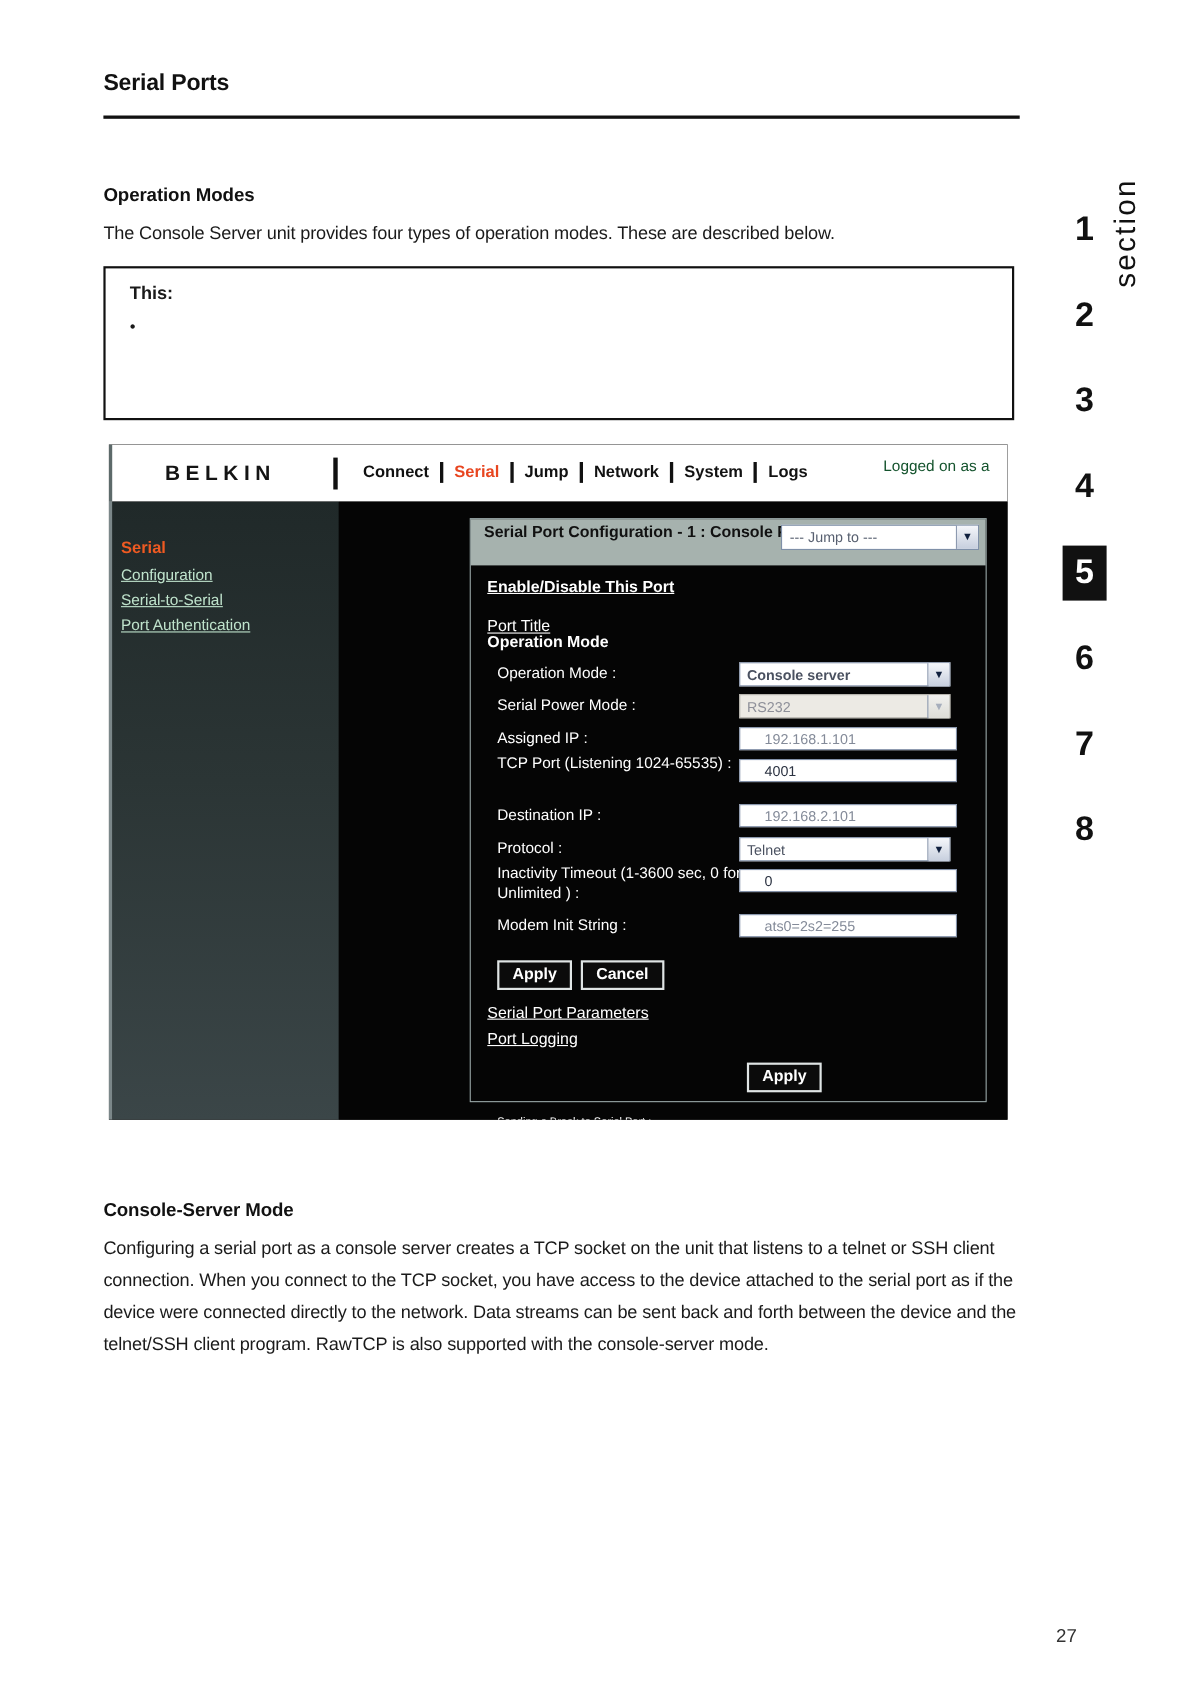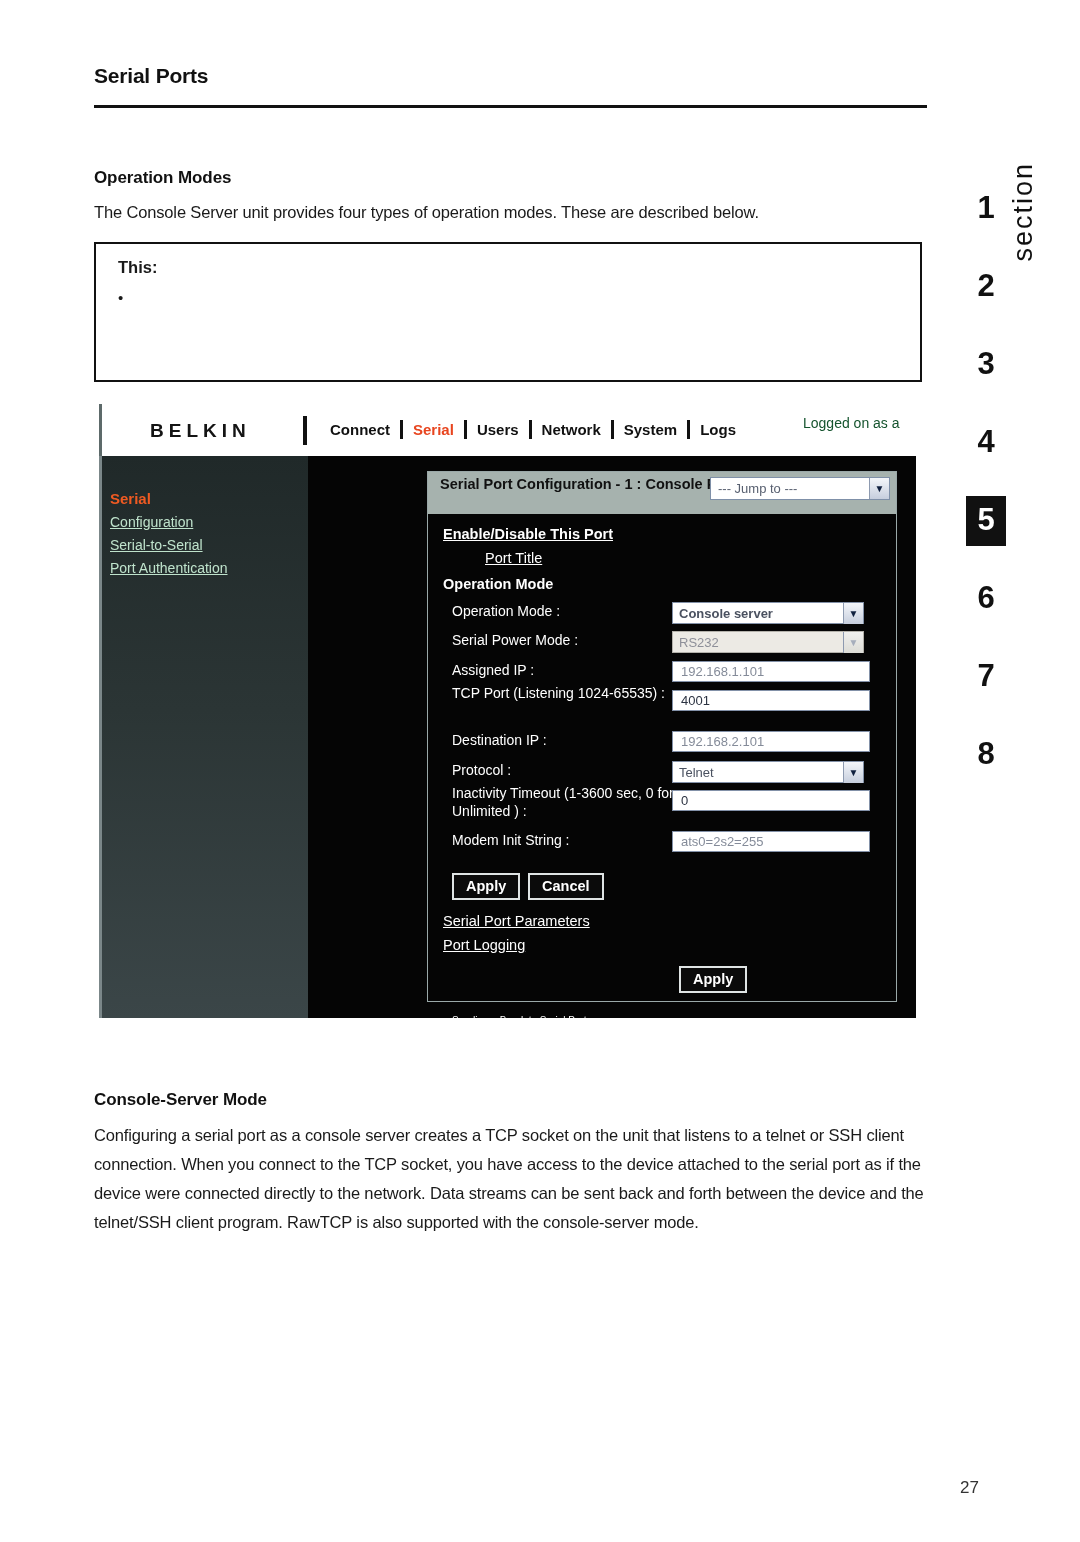--- a/index.html
+++ b/index.html
@@ -317,21 +317,21 @@
   .fctl { position: absolute; left: 244px; }
 
   .txtbox {
     width: 198px;
     height: 21px;
     background: #ffffff;
     border: 1px solid #8391a8;
     box-sizing: border-box;
     display: flex;
     align-items: center;
-    padding-left: 8px;
+    padding-left: 22px;
     font-size: 13px;
     color: #2c3342;
     white-space: nowrap;
   }
   .txtbox.dim { color: #848b99; }
   .selbox {
     width: 192px;
     height: 22px;
     background: #ffffff;
     border: 1px solid #8391a8;
@@ -382,21 +382,21 @@
 <div class="shot">
 
   <div class="shot-header">
     <div class="brand">BELKIN</div>
     <div class="nav-sep-main"></div>
     <div class="nav" id="app-nav">
         <div class="nav-item">Connect</div>
         <div class="nav-div"></div>
         <div class="nav-item active">Serial</div>
         <div class="nav-div"></div>
-        <div class="nav-item">Users</div>
+        <div class="nav-item">Jump</div>
         <div class="nav-div"></div>
         <div class="nav-item">Network</div>
         <div class="nav-div"></div>
         <div class="nav-item">System</div>
         <div class="nav-div"></div>
         <div class="nav-item">Logs</div>
       </div>
     <div class="logged-on">Logged on as a</div>
   </div>
 
@@ -415,21 +415,21 @@
       <div class="panel-titlebar">
         <div class="panel-title">Serial Port Configuration - 1 : Console Port 1</div>
         <div class="jump-select">
           <div class="jt">--- Jump to ---</div>
           <div class="sel-arrow">▼</div>
         </div>
       </div>
 
       <div class="panel-inner">
         <div class="plink" style="top:12px;">Enable/Disable This Port</div>
-        <div class="plink thin" style="top:36px;margin-left:42px;">Port Title</div>
+        <div class="plink thin" style="top:48px;">Port Title</div>
         <div class="section-head" style="top:62px;">Operation Mode</div>
 
         <div id="field-rows">
             <div class="form-row" style="top: 0px;">
               <div class="flabel" style="top: 88px;">Operation Mode :</div>
               <div class="fctl" style="top: 88px; font-weight: bold;">
                 <div class="selbox">
                   <div class="sv">Console server</div>
                   <div class="sel-arrow">▼</div>
                 </div>

